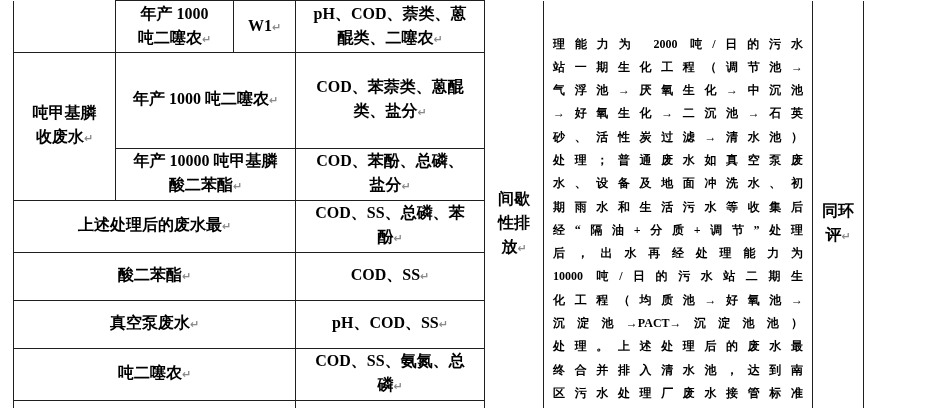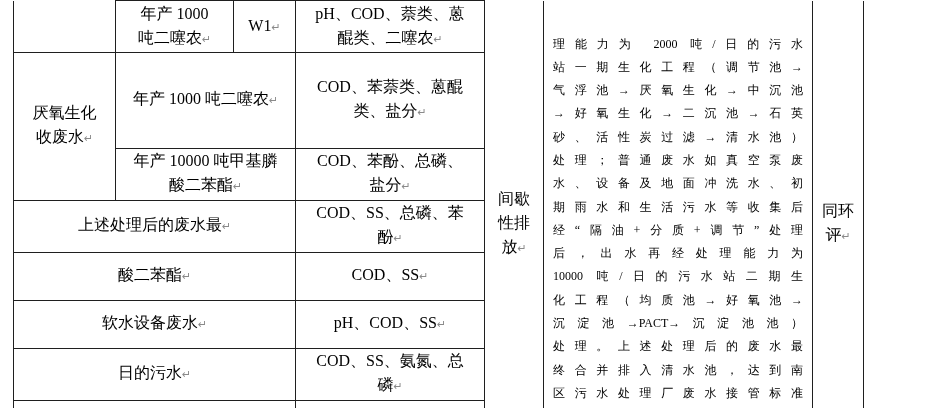--- a/index.html
+++ b/index.html
@@ -4,20 +4,21 @@
 <style>
   html, body { margin: 0; padding: 0; background: #ffffff; }
   #screen {
     position: relative;
     width: 873px;
     height: 408px;
     background: #ffffff;
     overflow: hidden;
     font-family: "Liberation Serif", "DejaVu Serif", serif;
     color: #000000;
+    font-weight: bold;
   }
   table.doc-table {
     position: absolute;
     left: 13px;
     top: 0;
     width: 937px;
     border-collapse: collapse;
     table-layout: fixed;
   }
   table.doc-table td {
@@ -90,21 +91,21 @@
         </div>
       </td>
       <td class="vmerge cell-consistency" rowspan="8"><span>同环
 评</span><span class="pmark">↵</span></td>
       <td class="vmerge last-col cell-destination" rowspan="8"><span>集中区
 污水处
 理厂</span><span class="pmark">↵</span></td>
     </tr>
 
     <tr class="r2" style="height:51px">
-      <td rowspan="2"><span>厌氧生化
+      <td rowspan="2"><span>吨甲基膦
 收废水</span><span class="pmark">↵</span></td>
       <td colspan="2"><span>年产 1000 吨二噻农</span><span class="pmark">↵</span></td>
       <td><span>COD、苯萘类、蒽醌
 类、盐分</span><span class="pmark">↵</span></td>
     </tr>
 
     <tr class="r3" style="height:52px">
       <td colspan="2"><span>年产 10000 吨甲基膦
 酸二苯酯</span><span class="pmark">↵</span></td>
       <td><span>COD、苯酚、总磷、
@@ -116,26 +117,26 @@
       <td><span>COD、SS、总磷、苯
 酚</span><span class="pmark">↵</span></td>
     </tr>
 
     <tr class="r5" style="height:48px">
       <td colspan="3"><span>酸二苯酯</span><span class="pmark">↵</span></td>
       <td><span>COD、SS</span><span class="pmark">↵</span></td>
     </tr>
 
     <tr class="r6" style="height:48px">
-      <td colspan="3"><span>软水设备废水</span><span class="pmark">↵</span></td>
+      <td colspan="3"><span>真空泵废水</span><span class="pmark">↵</span></td>
       <td><span>pH、COD、SS</span><span class="pmark">↵</span></td>
     </tr>
 
     <tr class="r7" style="height:52px">
-      <td colspan="3"><span>日的污水</span><span class="pmark">↵</span></td>
+      <td colspan="3"><span>吨二噻农</span><span class="pmark">↵</span></td>
       <td><span>COD、SS、氨氮、总
 磷</span><span class="pmark">↵</span></td>
     </tr>
 
     <tr class="r8" style="height:48px">
       <td colspan="3"></td>
       <td></td>
     </tr>
   </tbody>
     </table>

